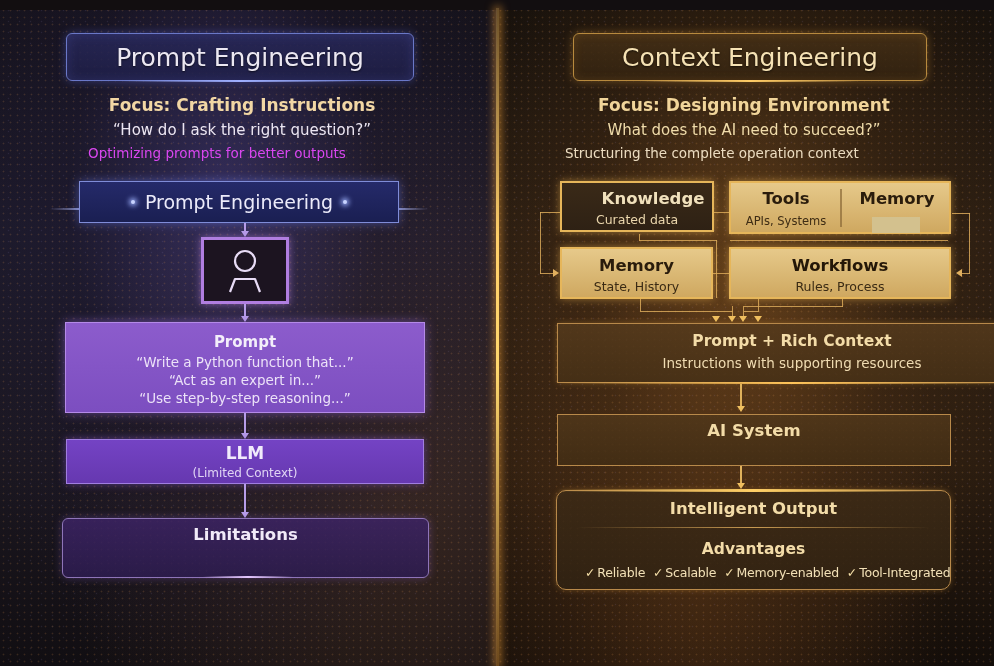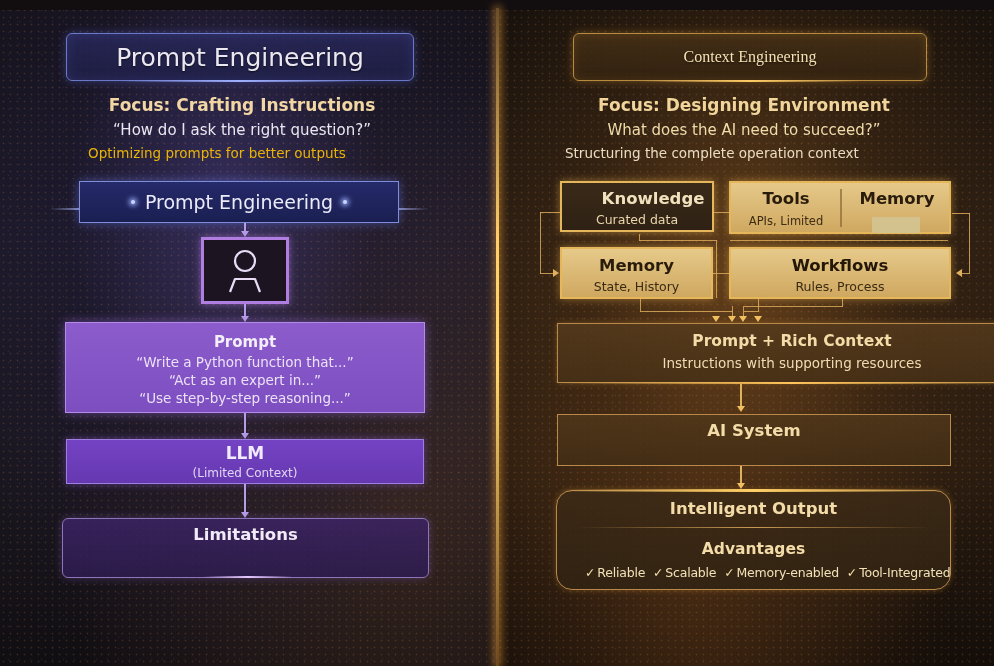--- a/index.html
+++ b/index.html
@@ -50,21 +50,21 @@
   .title-text {
     font-family: "DejaVu Sans", sans-serif; font-size: 25px; color: #ece8f2;
     text-shadow: 0 1px 2px rgba(0,0,0,0.6);
   }
   .title-underglow-left {
     position: absolute; left: 120px; top: 80px; width: 240px; height: 2px;
     background: linear-gradient(90deg, transparent, #9fb0ff, transparent);
   }
   .focus-left { position:absolute; left:70px; width:344px; top:95px; font-size:17px; font-weight:bold; color:#f2d7a4; text-align:center; }
   .question-left { position:absolute; left:70px; width:344px; top:121px; font-size:15px; color:#ece6f2; text-align:center; }
-  .desc-left { position:absolute; left:88px; top:145px; font-size:13.5px; color:#eab308; }
+  .desc-left { position:absolute; left:88px; top:145px; font-size:13.5px; color:#d946ef; }
 
   .pe-banner {
     position: absolute; left: 79px; top: 181px; width: 320px; height: 42px;
     border: 1px solid #7f8cd8;
     background: linear-gradient(180deg, #252a6a 0%, #1a1f52 100%);
     box-shadow: 0 0 10px rgba(110,130,255,0.45);
     display:flex; align-items:center; justify-content:center; gap: 10px;
   }
   .pe-banner-line {
     position:absolute; top: 208px; height: 2px; background: linear-gradient(90deg, transparent, rgba(180,190,255,0.7));
@@ -118,21 +118,21 @@
   .lim-list .sep { margin: 0 5px; }
 
   
   .title-box-right {
     position:absolute; left:573px; top:33px; width:354px; height:48px;
     border: 1px solid #b88a3e; border-radius:6px;
     background: linear-gradient(180deg, rgba(70,48,22,0.85), rgba(50,34,16,0.85));
     box-shadow: 0 0 10px rgba(230,160,60,0.35), inset 0 0 10px rgba(200,140,50,0.2);
     display:flex; align-items:center; justify-content:center;
   }
-  .title-text-right { font-size: 16px; color:#f6e2b4; text-shadow: 0 1px 2px rgba(0,0,0,0.6); font-family: Liberation Serif, serif; }
+  .title-text-right { font-size: 25px; color:#f6e2b4; text-shadow: 0 1px 2px rgba(0,0,0,0.6); }
   .title-underglow-right { position:absolute; left:640px; top:80px; width:220px; height:2px; background:linear-gradient(90deg, transparent, #ffcc66, transparent); }
   .focus-right { position:absolute; left:560px; width:368px; top:95px; font-size:17px; font-weight:bold; color:#f1d59a; text-align:center; }
   .question-right { position:absolute; left:560px; width:368px; top:121px; font-size:15px; color:#f0dcaa; text-align:center; }
   .desc-right { position:absolute; left:565px; top:145px; font-size:13.5px; color:#ecdcc0; }
 
   .gbox {
     position:absolute; border: 2px solid #e6b65a;
     box-shadow: 0 0 8px rgba(240,180,80,0.5);
   }
   .gbox.dark { background: linear-gradient(180deg, #3a2a18 0%, #2e2114 100%); }
@@ -178,21 +178,21 @@
   .ai-box {
     position:absolute; left:557px; top:414px; width:394px; height:52px;
     border:1px solid #b8894a;
     background: linear-gradient(180deg, rgba(80,55,26,0.85), rgba(66,45,20,0.85));
   }
   .ai-box .gtitle { top:6px; font-size:16.5px; color:#f3dca8; }
   .ai-box .gsub { top:29px; font-size:12px; color:#e8d3a8; }
 
   .out-box {
     position:absolute; left:556px; top:490px; width:395px; height:100px;
-    border:1px solid #b8894a; border-radius:16px;
+    border:1px solid #b8894a; border-radius:10px;
     background: linear-gradient(180deg, rgba(60,42,22,0.85), rgba(48,34,18,0.85));
     box-shadow: 0 0 6px rgba(230,160,60,0.3);
   }
   .out-topglow { position:absolute; left:0; top:-2px; width:100%; height:3px; background:linear-gradient(90deg, transparent, #ffcf66, transparent); }
   .out-box .otitle { position:absolute; width:100%; top:8px; text-align:center; font-size:16.5px; font-weight:bold; color:#f3dca8; }
   .out-hr { position:absolute; left:20px; right:20px; top:36px; height:1px; background:linear-gradient(90deg, transparent, #c89a52, transparent); }
   .out-box .atitle { position:absolute; width:100%; top:49px; text-align:center; font-size:15.5px; font-weight:bold; color:#f3dca8; }
   .adv-list { position:absolute; width:100%; top:74px; text-align:center; font-size:12.5px; color:#f2e0b6; white-space:nowrap; letter-spacing:-0.2px;padding-left:24px; }
   .adv-list .check { color:#f6e0a8; margin-right:2px; margin-left:4px; }
 </style>
@@ -300,21 +300,21 @@
 <div class="conn" style="left:743px;top:306px;width:1px;height:10px;"></div>
 
 <div class="gbox dark knowledge">
   <div class="gtitle">Knowledge</div>
   <div class="gsub">Curated data</div>
 </div>
 
 <div class="gbox light tools-mem">
   <div class="half tools">
     <div class="gtitle">Tools</div>
-    <div class="gsub">APIs, Limited</div>
+    <div class="gsub">APIs, Systems</div>
   </div>
   <div class="vsep"></div>
   <div class="half mem">
     <div class="gtitle">Memory</div>
     <div class="mem-redact"></div>
   </div>
 </div>
 
 <div class="gbox light memory2">
   <div class="gtitle">Memory</div>

